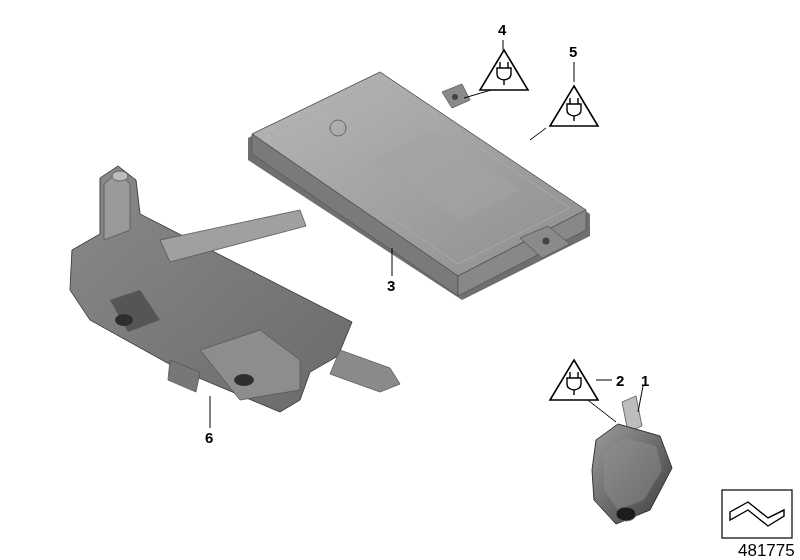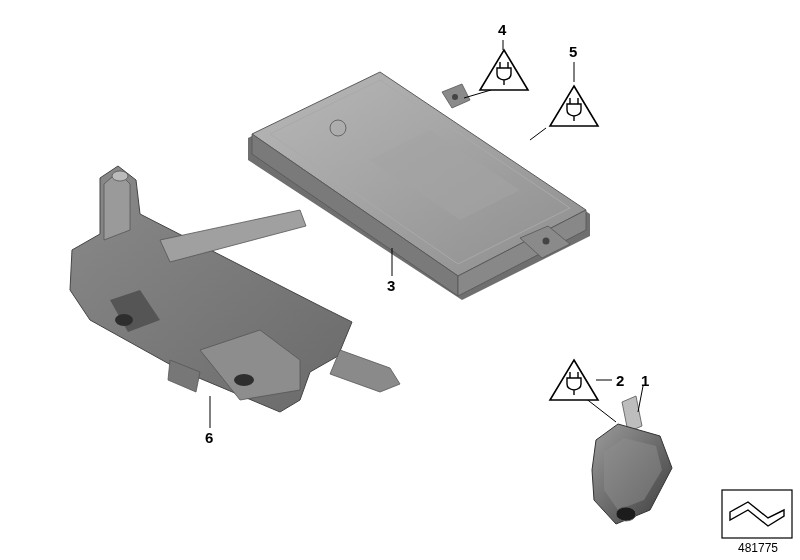--- a/index.html
+++ b/index.html
@@ -2,21 +2,21 @@
 <html><head>
 <meta charset="utf-8">
 <style>
   html, body { margin: 0; padding: 0; background: #ffffff; }
   body { width: 800px; height: 560px; position: relative; overflow: hidden;
          font-family: "Liberation Sans", sans-serif; }
   .canvas { position: absolute; left: 0; top: 0; width: 800px; height: 560px; }
   .callout { position: absolute; font-family: "Liberation Sans", sans-serif;
              font-weight: bold; font-size: 15px; color: #000; line-height: 1; }
   .diagram-id { position: absolute; left: 738px; top: 541px;
-                font-family: "Liberation Sans", sans-serif; font-size: 12px; color: #000; }
+                font-family: "Liberation Sans", sans-serif; font-size: 17px; color: #000; }
 </style>
 </head>
 <body>
 
 <svg class="canvas" width="800" height="560" viewBox="0 0 800 560" xmlns="http://www.w3.org/2000/svg">
   <defs>
     <linearGradient id="boxTop" x1="0" y1="0" x2="1" y2="1">
       <stop offset="0" stop-color="#b8b8b8"></stop>
       <stop offset="1" stop-color="#8e8e8e"></stop>
     </linearGradient>

